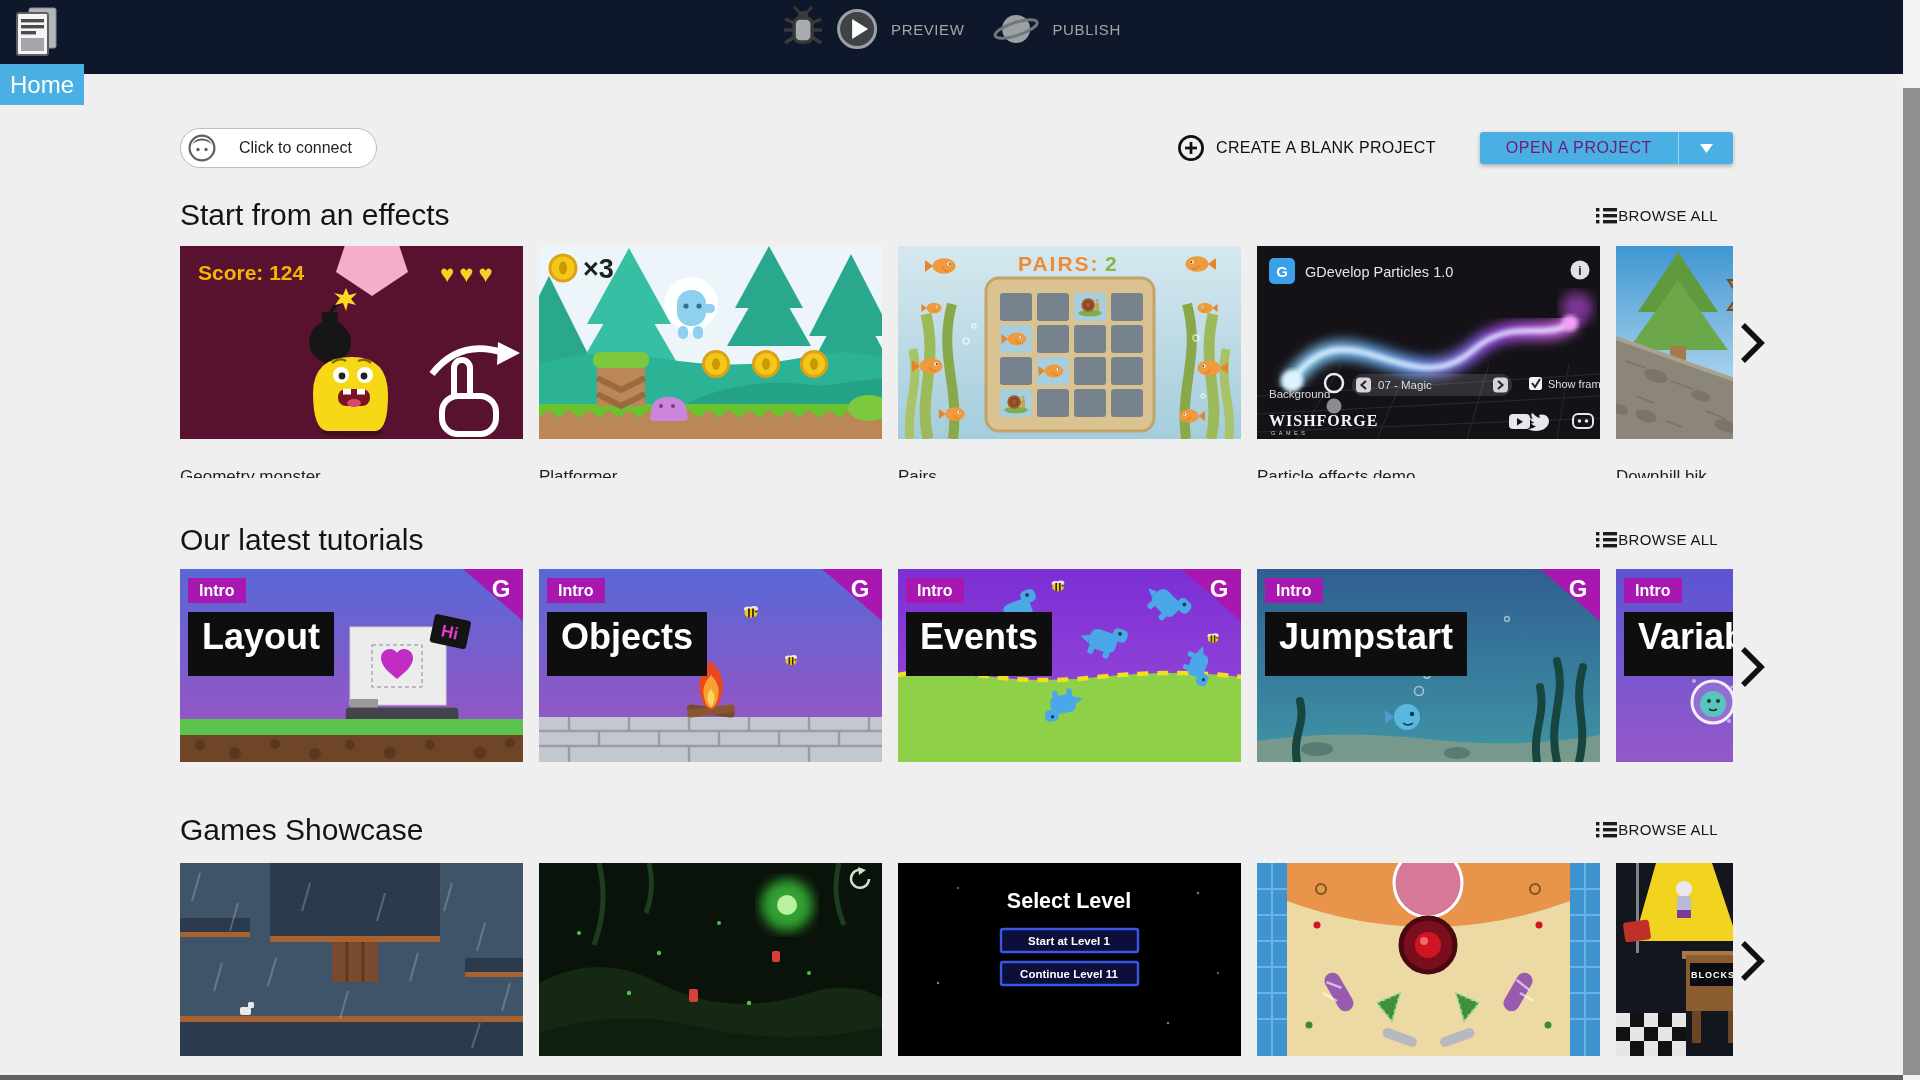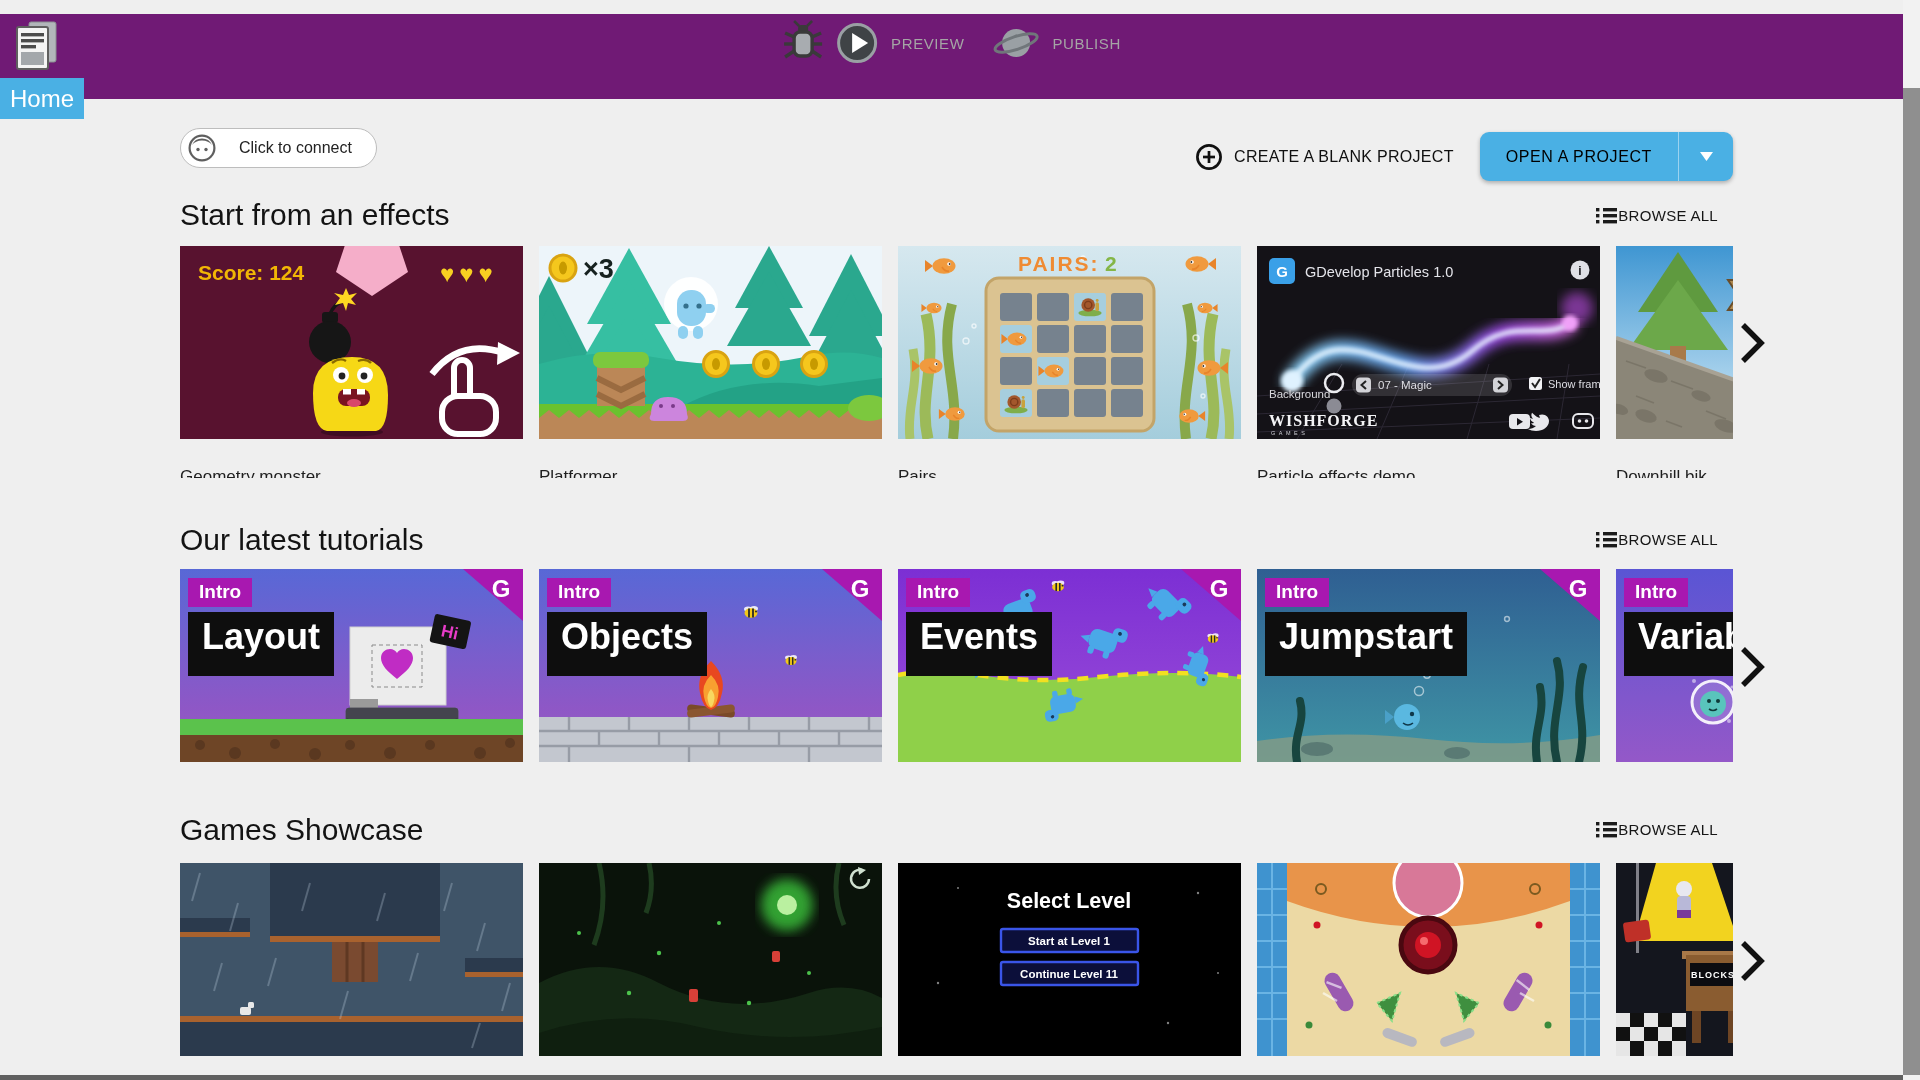--- a/index.html
+++ b/index.html
@@ -2,55 +2,55 @@
 <html><head>
 <meta charset="utf-8">
 <style>
   html,body{margin:0;padding:0}
   body{position:relative;width:1920px;height:1080px;overflow:hidden;background:#efefef;
        font-family:"Liberation Sans",sans-serif;color:#1a1a1a}
   svg{display:block}
   svg text{font-family:"Liberation Sans",sans-serif}
 
   
-  .topbar{position:absolute;left:0;top:14px;width:1920px;height:85px;background:#701a75}
+  .topbar{position:absolute;left:0;top:0;width:1920px;height:74px;background:#0f172a}
   .proj-icon{position:absolute;left:12px;top:5px;width:48px;height:54px;cursor:pointer}
   .toolbar{position:absolute;left:50%;transform:translateX(-50%);top:0;height:58px;
            display:flex;align-items:center;gap:12px}
   .tb-label{font-size:15px;color:#a5a5a5;letter-spacing:.6px;margin-right:16px;white-space:nowrap}
   .home-tab{position:absolute;left:0;top:64px;width:84px;height:41px;background:#4ab0e4;color:#fff;
             font-size:24px;display:flex;align-items:center;justify-content:center}
 
   
   .connect-btn{position:absolute;left:180px;top:128px;height:40px;border:1px solid #bdbdbd;border-radius:21px;
                background:#fff;display:flex;align-items:center;gap:22px;padding:0 24px 0 6px;
                font-size:16px;color:#222;box-sizing:border-box}
-  .actions{position:absolute;top:132px;right:187px;display:flex;align-items:center;gap:26px}
+  .actions{position:absolute;top:132px;right:187px;display:flex;align-items:center;gap:44px}
   .create-btn{display:flex;align-items:center;gap:11px;font-size:16px;font-weight:500;
               letter-spacing:.3px;color:#101010;cursor:pointer}
-  .open-btn{display:flex;align-items:stretch;background:#4ab0e4;border-radius:9px;height:49px;
-            box-shadow:0 2px 4px rgba(0,0,0,.28);color:#000000;cursor:pointer}
+  .open-btn{display:flex;align-items:stretch;background:#4ab0e4;border-radius:3px;height:32px;
+            box-shadow:0 2px 4px rgba(0,0,0,.28);color:#701a75;cursor:pointer}
   .open-main{display:flex;align-items:center;padding:0 26px;font-size:16px;font-weight:500;letter-spacing:.6px}
   .open-caret{display:flex;align-items:center;justify-content:center;width:54px;
               border-left:1px solid rgba(255,255,255,.45)}
 
   
   .section-title{position:absolute;left:180px;font-size:30px;color:#131313;white-space:nowrap}
   .browse{position:absolute;display:flex;align-items:center;gap:1px;font-size:15px;font-weight:500;
           letter-spacing:.3px;color:#161616;cursor:pointer}
   .carousel{position:absolute;left:180px;width:1553px;overflow:hidden}
   .track{display:flex;gap:16px}
   .card{width:343px;flex:none;cursor:pointer}
   .thumb{width:343px;height:193px;position:relative;overflow:hidden;background:#222}
   .card-title{margin-top:28px;font-size:17px;color:#1e1e1e;white-space:nowrap;overflow:hidden}
   .chev{position:absolute;left:1737px;cursor:pointer}
 
   
   .tut-badge{position:absolute;left:8px;top:9px;background:#a818b0;color:#fff;font-weight:700;
-             font-size:19px;padding:3px 11px;line-height:1.2}
+             font-size:16px;padding:3px 11px;line-height:1.2}
   .tut-band{position:absolute;left:8px;top:43px;background:#0e0e0e;color:#fff;font-weight:700;
             font-size:36px;padding:5px 14px 19px;white-space:nowrap;line-height:1.1}
   .tut-corner{position:absolute;right:0;top:0}
   .bg-layout{background:linear-gradient(180deg,#5868d6 0%,#8e57c6 72%,#9a5fc0 100%)}
   .bg-objects{background:linear-gradient(180deg,#5868d6 0%,#8e57c6 72%,#9a5fc0 100%)}
   .bg-events{background:linear-gradient(180deg,#7c2fd4 0%,#9b4ed8 100%)}
   .bg-jumpstart{background:linear-gradient(180deg,#2f5f92 0%,#3f95a5 100%)}
   .bg-variables{background:linear-gradient(180deg,#5a55d4 0%,#9458c8 100%)}
   .scene{position:absolute;left:0;top:0}
 

